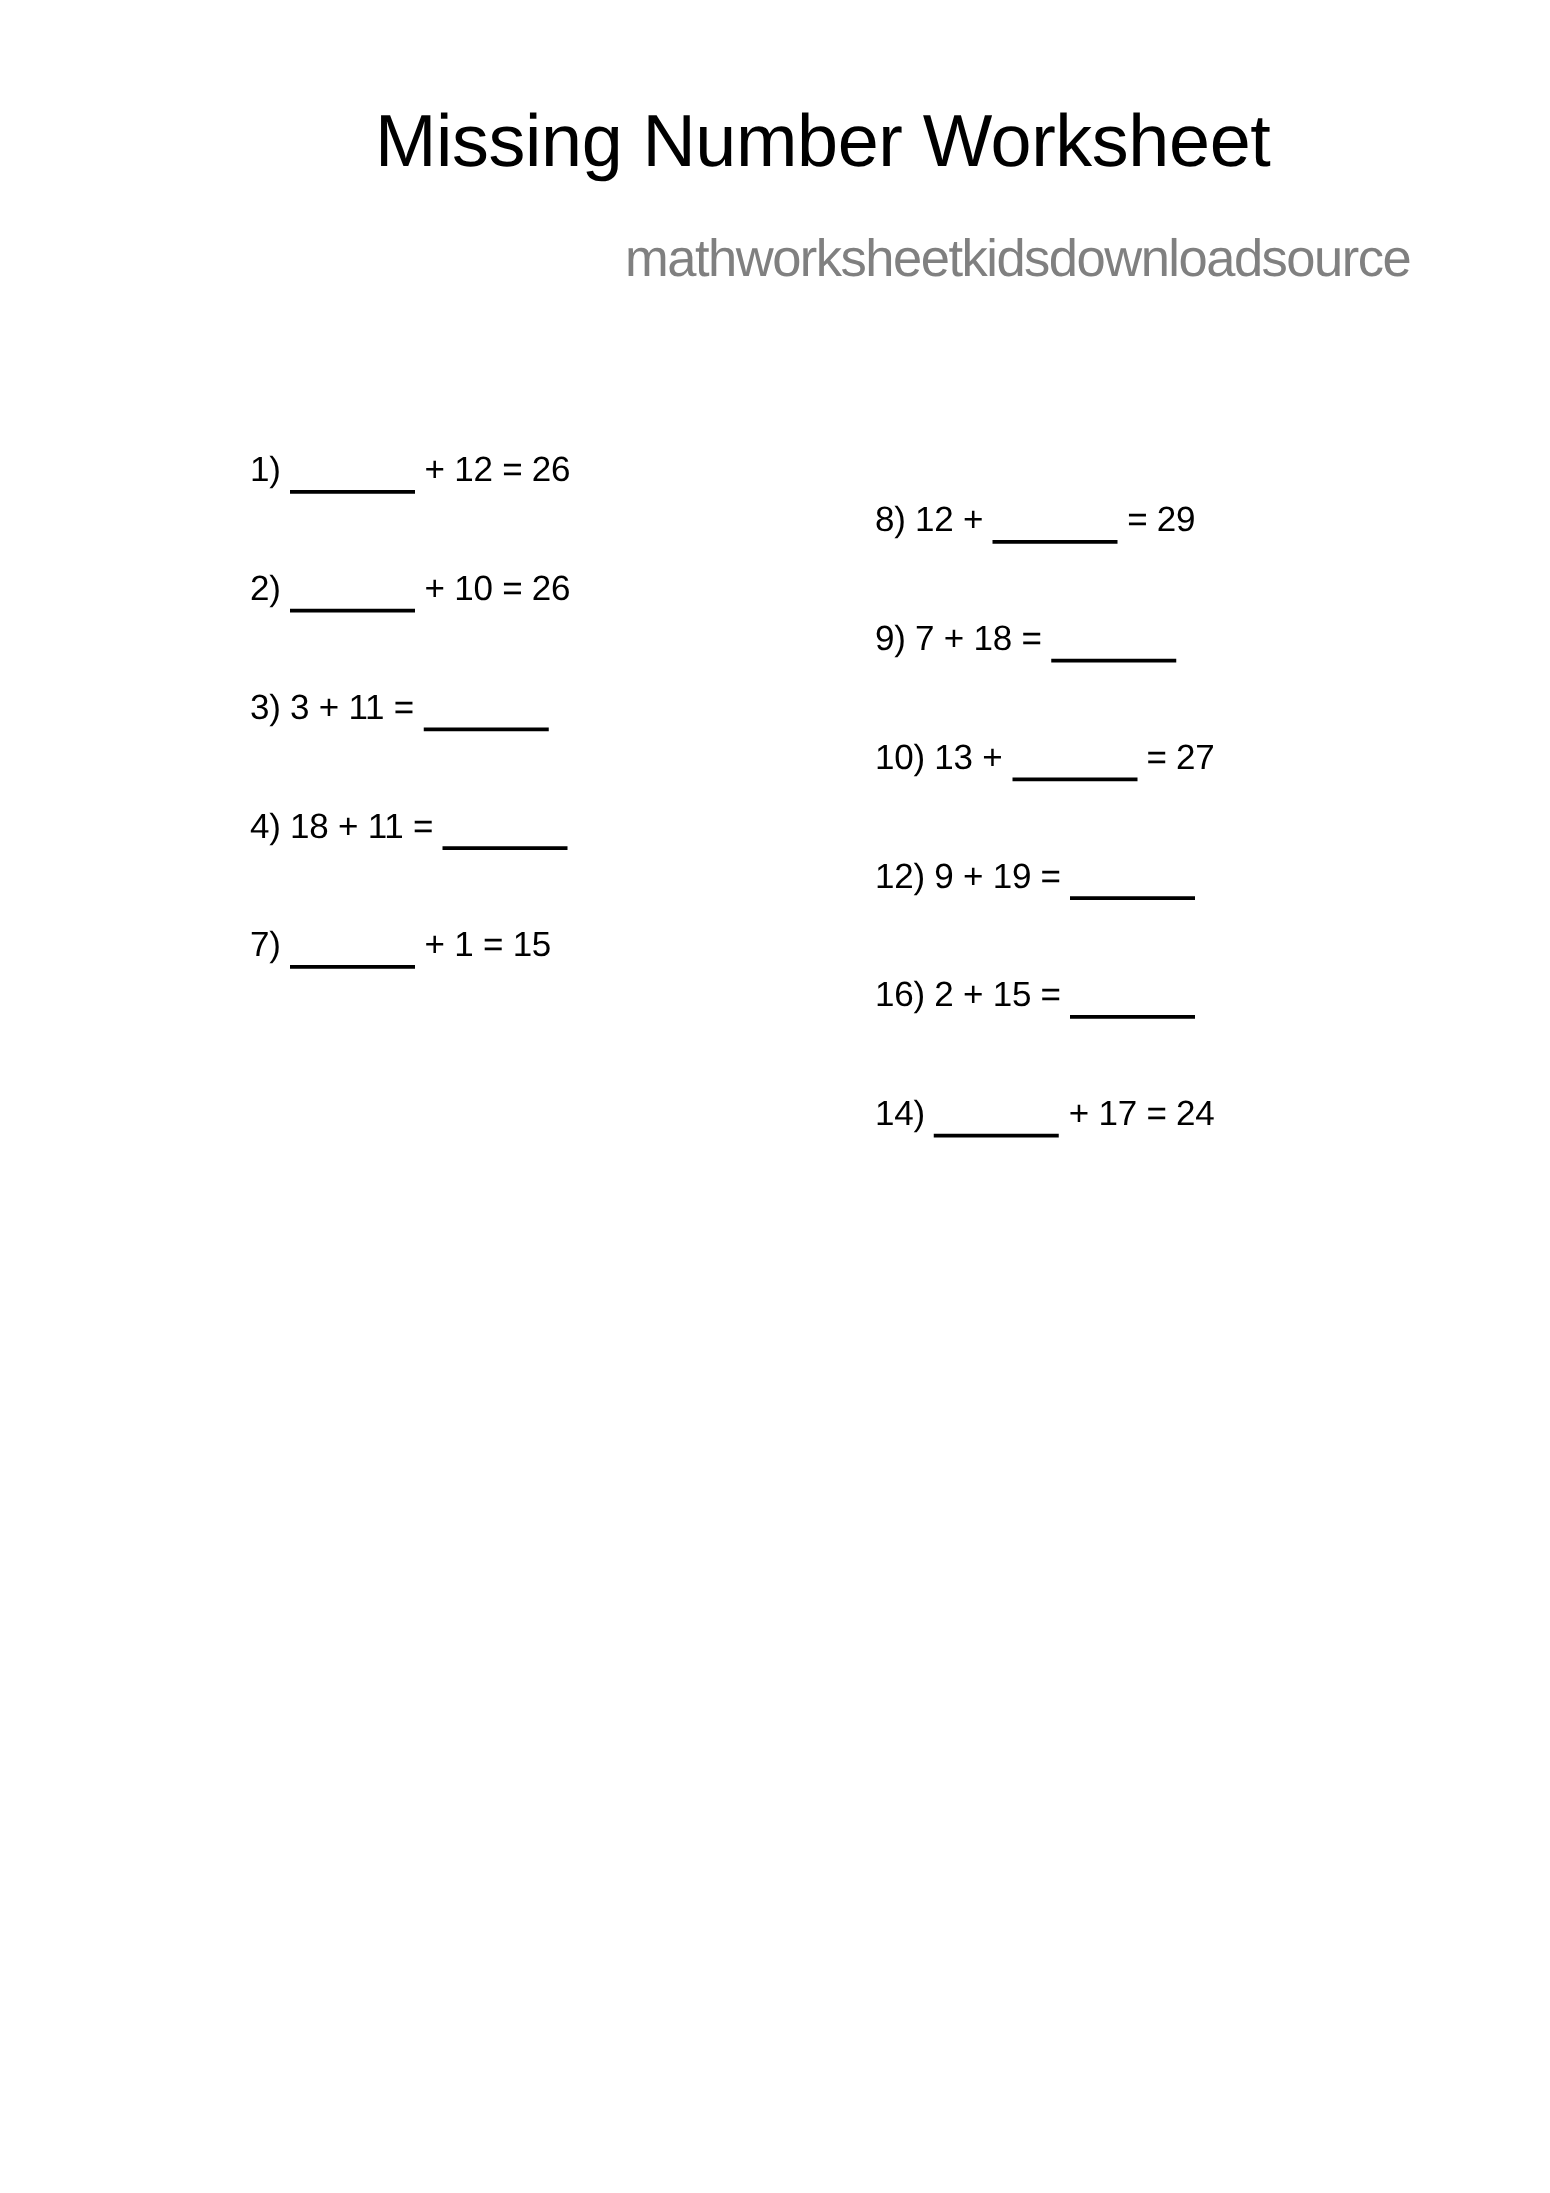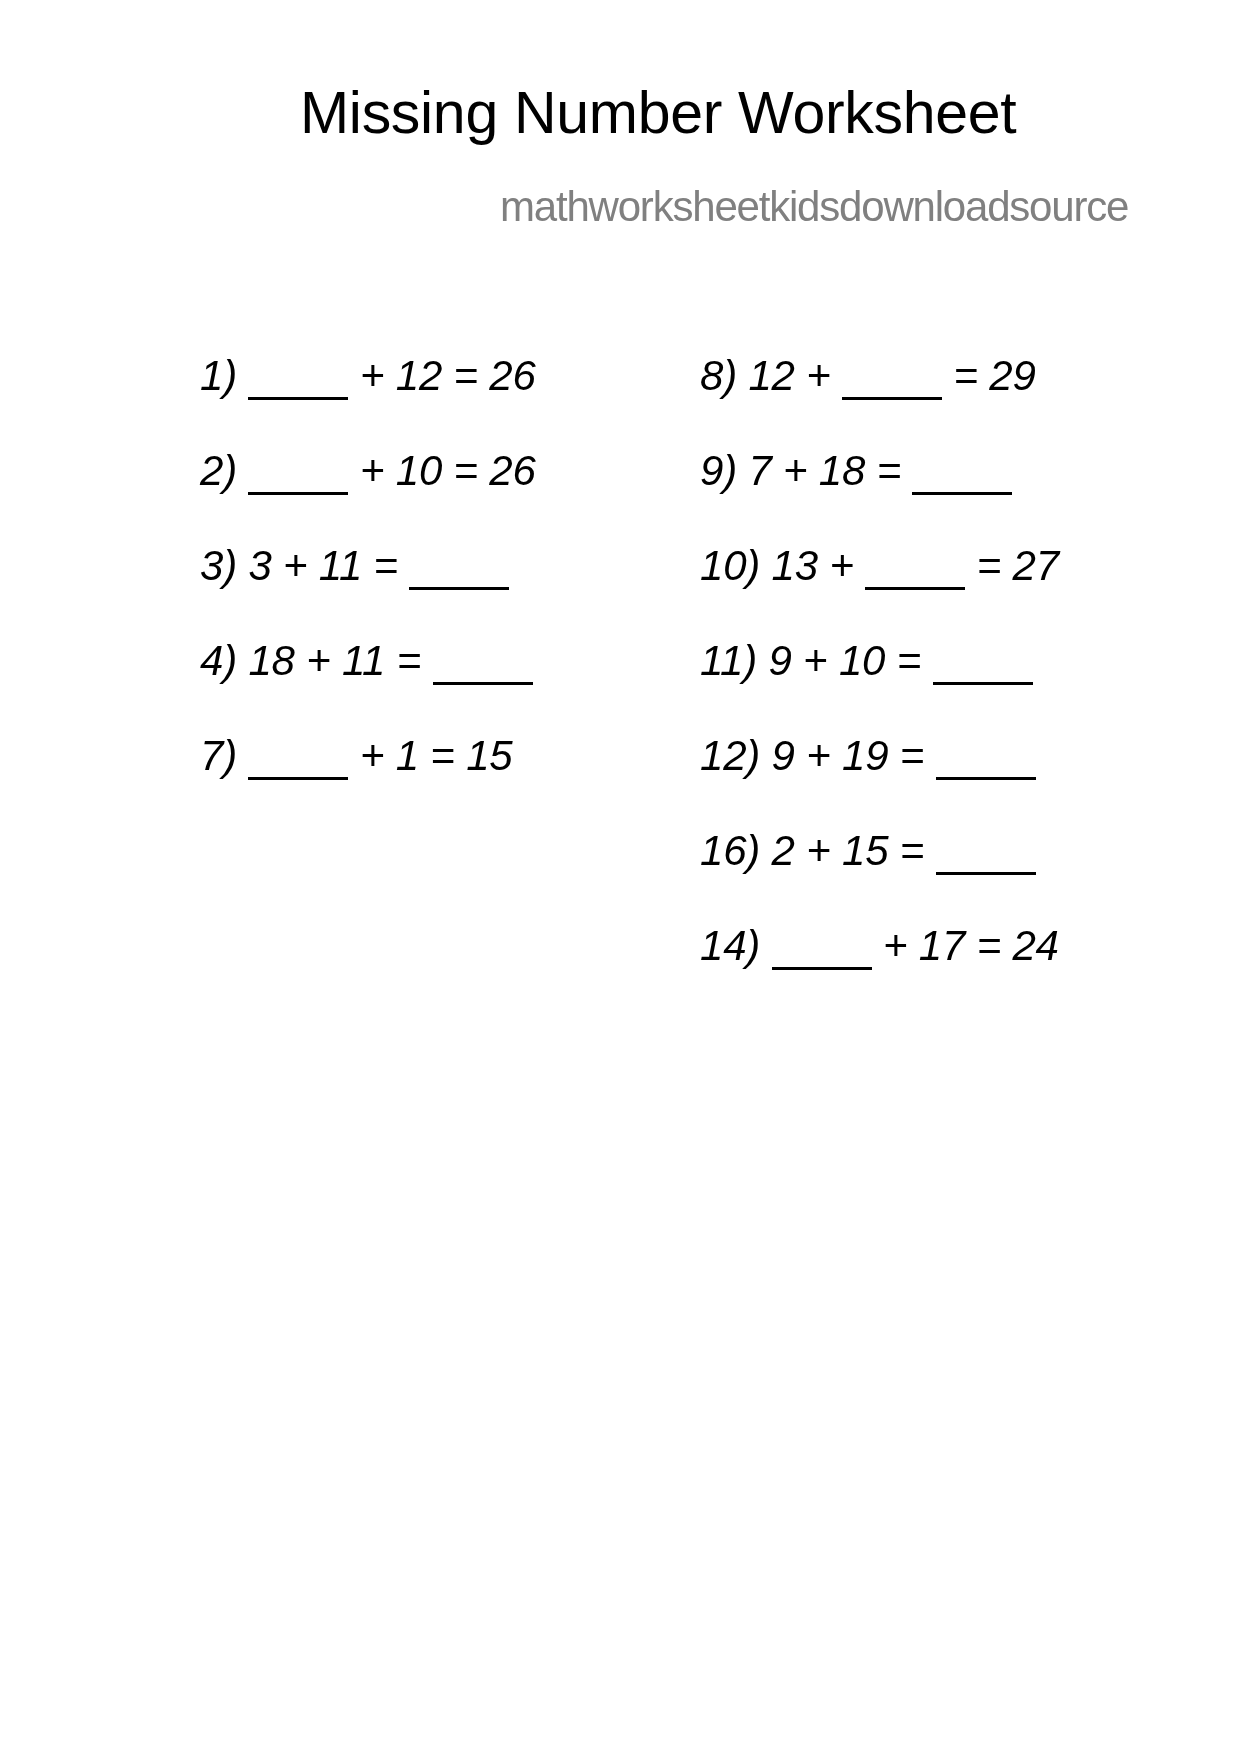--- a/index.html
+++ b/index.html
@@ -2,39 +2,38 @@
 <html><head>
 <meta charset="utf-8">
 <style>
   html, body { margin: 0; padding: 0; background: #ffffff; }
   body { width: 1240px; height: 1754px; position: relative; overflow: hidden;
          font-family: "Liberation Sans", "DejaVu Sans", sans-serif; color: #000; }
   .title { position: absolute; left: 300px; top: 84px; font-size: 59px; line-height: 1; letter-spacing: -0.3px; white-space: nowrap; }
   .subtitle { position: absolute; left: 500px; top: 186px; font-size: 42px; line-height: 1; color: #808080; letter-spacing: -1.2px; white-space: nowrap; }
   .col { position: absolute; top: 352px; }
   .col.left { left: 200px; }
-  .col.right { left: 700px; }
-  .problem { height: 95px; font-size: 42px; line-height: 48px; white-space: nowrap; letter-spacing: -0.2px; font-style: italic; }
+  .col.right { left: 700px; margin-top: 40px; }
+  .problem { height: 95px; font-size: 28px; line-height: 48px; white-space: nowrap; letter-spacing: -0.2px; }
   .blank { display: inline-block; width: 100px; border-bottom: 3px solid #000; height: 40px; vertical-align: -10px; }
 </style>
 </head>
 <body>
 
 <div class="title">Missing Number Worksheet</div>
 <div class="subtitle">mathworksheetkidsdownloadsource</div>
 
 <div class="col left">
   <div class="problem"><span>1)</span> <span class="blank"></span> <span>+ 12 = 26</span></div>
   <div class="problem"><span>2)</span> <span class="blank"></span> <span>+ 10 = 26</span></div>
   <div class="problem"><span>3)</span> <span>3 + 11 =</span> <span class="blank"></span></div>
   <div class="problem"><span>4)</span> <span>18 + 11 =</span> <span class="blank"></span></div>
   <div class="problem"><span>7)</span> <span class="blank"></span> <span>+ 1 = 15</span></div>
 </div>
 
 <div class="col right">
   <div class="problem"><span>8)</span> <span>12 +</span> <span class="blank"></span> <span>= 29</span></div>
   <div class="problem"><span>9)</span> <span>7 + 18 =</span> <span class="blank"></span></div>
   <div class="problem"><span>10)</span> <span>13 +</span> <span class="blank"></span> <span>= 27</span></div>
-  <div class="problem"><span>11)</span> <span>9 + 10 =</span> <span class="blank"></span></div>
   <div class="problem"><span>12)</span> <span>9 + 19 =</span> <span class="blank"></span></div>
   <div class="problem"><span>16)</span> <span>2 + 15 =</span> <span class="blank"></span></div>
   <div class="problem"><span>14)</span> <span class="blank"></span> <span>+ 17 = 24</span></div>
 </div>
 
 </body></html>

